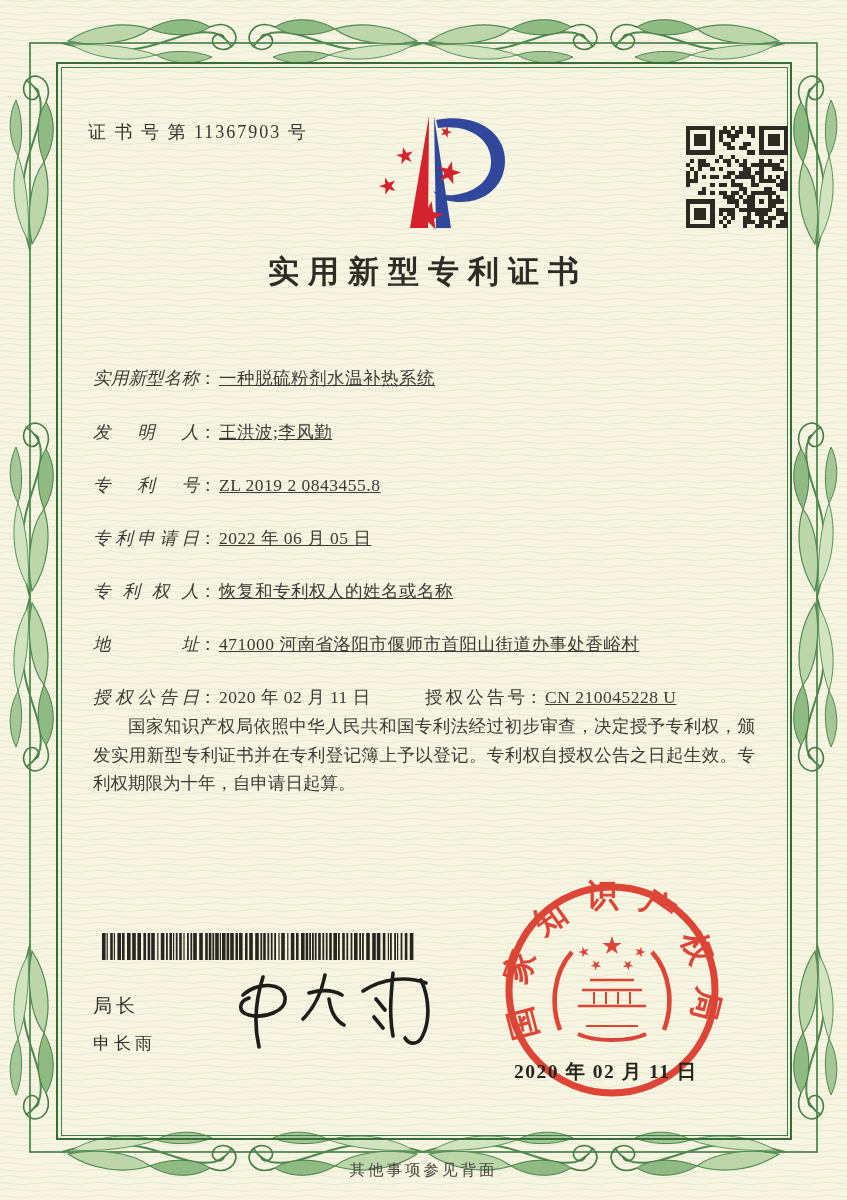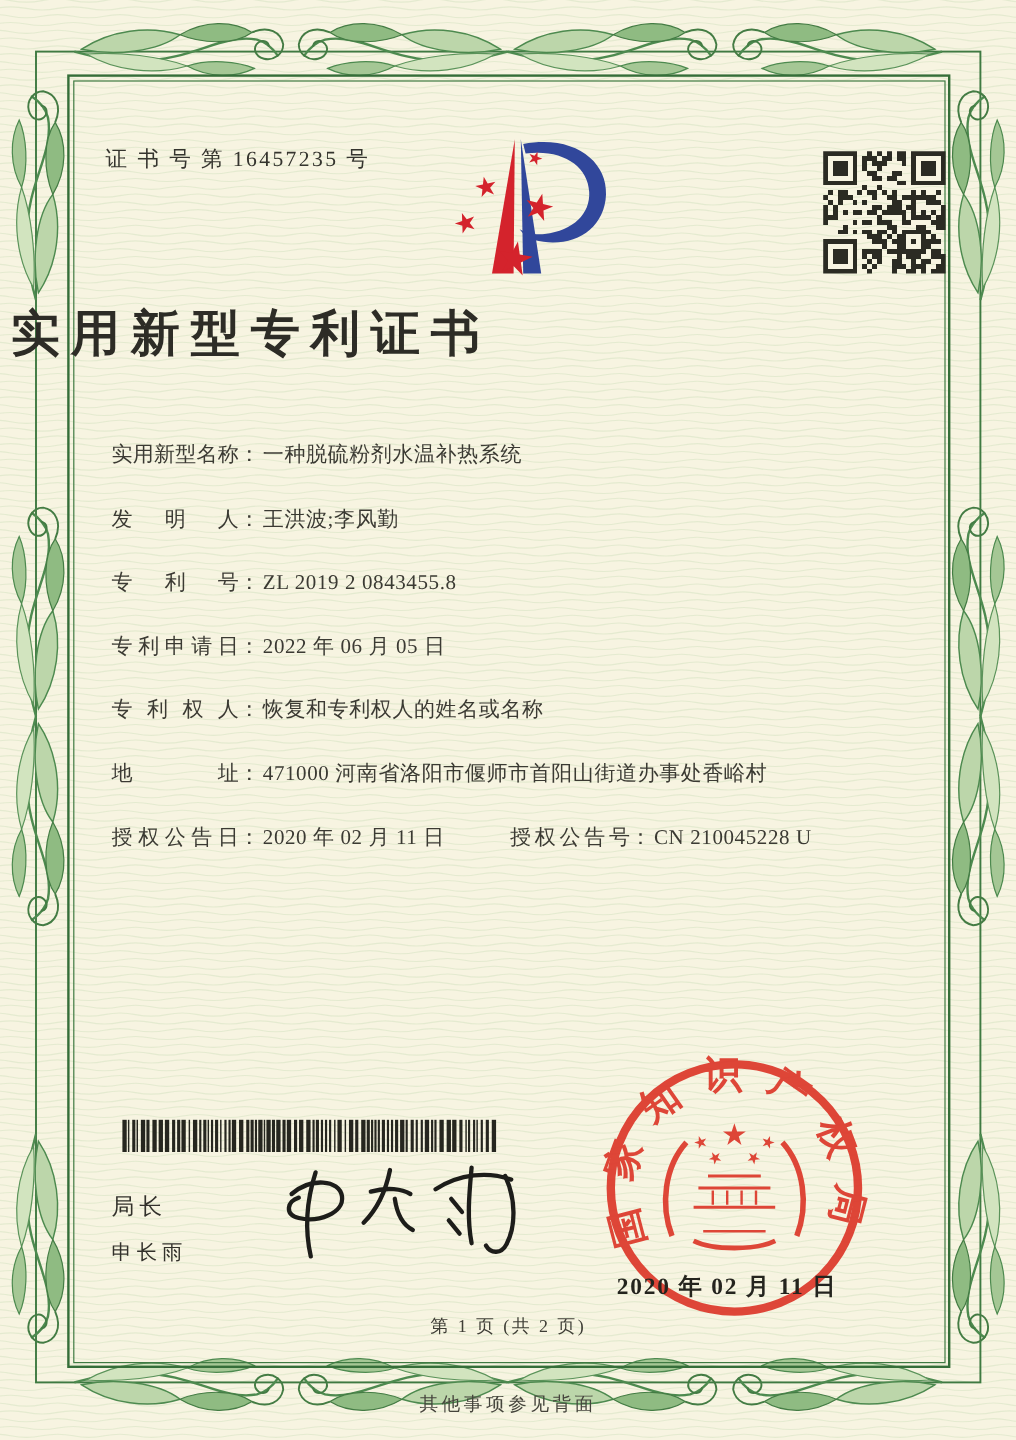--- a/index.html
+++ b/index.html
@@ -4,27 +4,27 @@
 <style>
   html,body{margin:0;padding:0;background:#e8e6d8;}
   #stage{position:relative;width:847px;height:1200px;background:#f7f4e1;overflow:hidden;
          font-family:"Liberation Serif","DejaVu Serif",serif;color:#3b3a33;}
   .layer{position:absolute;left:0;top:0;width:847px;height:1200px;}
   .abs{position:absolute;}
   .frame{position:absolute;left:56px;top:62px;width:732px;height:1074px;
          border:2.5px solid #356e39;}
   .frame::before{content:"";position:absolute;inset:2.5px;border:1px solid #3f7a42;}
   .cert-no{left:88px;top:120px;font-size:18px;letter-spacing:2px;color:#35342e;}
-  .title{left:0;top:251px;width:847px;text-align:left;font-size:41px;font-weight:bold;
+  .title{left:0;top:251px;width:847px;text-align:center;font-size:31px;font-weight:bold;
          letter-spacing:9px;padding-left:9px;box-sizing:border-box;color:#2d2c26;}
   .row{position:absolute;left:93px;font-size:17.5px;white-space:nowrap;color:#3b3a33;}
-  .flabel{display:inline-block;width:106px;text-align:justify;text-align-last:justify;}
+  .flabel{display:inline-block;width:106px;text-align:justify;text-align-last:justify;font-style:italic;}
   .flabel2{display:inline-block;width:100px;text-align:justify;text-align-last:justify;}
   .colon{display:inline-block;width:20px;}
-  .fvalue{letter-spacing:.5px;}
+  .fvalue{letter-spacing:.5px;text-decoration:underline;}
   .gv1{display:inline-block;width:206px;letter-spacing:.5px;}
   .paras{left:93px;top:712px;width:662px;font-size:17.5px;line-height:28.6px;text-align:justify;}
   .paras p{margin:0;text-indent:2em;}
   .director-title{left:93px;top:993px;font-size:19px;letter-spacing:4px;color:#32312b;}
   .director-name{left:93px;top:1032px;font-size:17px;letter-spacing:4px;color:#32312b;}
   .sealdate{left:514px;top:1058px;font-size:19.5px;letter-spacing:1.5px;color:#24241e;font-weight:bold;}
   .pagefoot{left:0;top:1096px;width:847px;text-align:center;font-size:15px;letter-spacing:2px;color:#3f3e36;}
   .backnote{left:0;top:1160px;width:847px;text-align:center;font-size:15.5px;letter-spacing:3px;color:#45443c;}
   .seal-arc{font-size:32px;letter-spacing:19px;font-weight:bold;font-family:"Liberation Serif",serif;}
 </style>
@@ -249,21 +249,21 @@
     <use href="#flr" transform="translate(62,1152) scale(-1,-1)"></use>
     <use href="#flr" transform="translate(785,1152) scale(1,-1)"></use>
     <use href="#flr" transform="translate(30,250) rotate(90)"></use>
     <use href="#flr" transform="translate(30,945) rotate(90) scale(-1,1)"></use>
     <use href="#flr" transform="translate(817,250) rotate(-90) scale(-1,1)"></use>
     <use href="#flr" transform="translate(817,945) rotate(-90)"></use>
   </svg>
 
   <div class="frame"></div>
 
-  <div class="abs cert-no">证 书 号 第 16457235 号</div>
+  <div class="abs cert-no">证 书 号 第 11367903 号</div>
 
   <svg class="abs" style="left:350px;top:110px" width="170" height="135" viewBox="0 0 170 135">
     <defs>
       <polygon id="st" points="0,-1 0.2245,-0.309 0.951,-0.309 0.3633,0.118 0.5878,0.809 0,0.382 -0.5878,0.809 -0.3633,0.118 -0.951,-0.309 -0.2245,-0.309" fill="#d4232c"></polygon>
     </defs>
     <path d="M86,10 C128,2 156,24 155,52 C154,82 126,98 95,90 C90,88 86,85 83,81 C88,84 96,86 104,85 C128,82 142,68 141,50 C140,28 118,14 88,18 Z" fill="#31479b"></path>
     <polygon points="79,6 60,118 78,118" fill="#d4232c"></polygon>
     <polygon points="84,6 86,118 101,118" fill="#31479b"></polygon>
     <use href="#st" transform="translate(96,22) scale(6) rotate(20)"></use>
     <use href="#st" transform="translate(55,46) scale(9) rotate(-12)"></use>
@@ -512,20 +512,21 @@
     <span class="flabel">专利权人</span><span class="colon">：</span><span class="fvalue">恢复和专利权人的姓名或名称</span>
   </div>
   <div class="row" style="top:632px">
     <span class="flabel">地址</span><span class="colon">：</span><span class="fvalue">471000 河南省洛阳市偃师市首阳山街道办事处香峪村</span>
   </div>
   <div class="row" style="top:685px">
     <span class="flabel">授权公告日</span><span class="colon">：</span><span class="gv1">2020 年 02 月 11 日</span><span class="flabel2">授权公告号</span><span class="colon">：</span><span class="fvalue">CN 210045228 U</span>
   </div>
 
   <div class="abs paras">
+    <p>国家知识产权局依照中华人民共和国专利法经过初步审查，决定授予专利权，颁发实用新型专利证书并在专利登记簿上予以登记。专利权自授权公告之日起生效。专利权期限为十年，自申请日起算。</p>
   </div>
 
   <svg id="barcode" class="abs" style="left:100px;top:933px" width="320" height="27" viewBox="0 0 320 27">
       <rect x="2.0" y="0" width="3.6" height="27" fill="#26261f"></rect>
       <rect x="6.6" y="0" width="1.2" height="27" fill="#26261f"></rect>
       <rect x="10.2" y="0" width="2.6" height="27" fill="#26261f"></rect>
       <rect x="13.8" y="0" width="1.2" height="27" fill="#26261f"></rect>
       <rect x="17.4" y="0" width="3.6" height="27" fill="#26261f"></rect>
       <rect x="22.0" y="0" width="2.6" height="27" fill="#26261f"></rect>
       <rect x="27.0" y="0" width="3.6" height="27" fill="#26261f"></rect>
@@ -640,16 +641,15 @@
         <path d="M-52,34 C-62,8 -58,-24 -40,-44" stroke-width="4.6"></path>
         <path d="M52,34 C62,8 58,-24 40,-44" stroke-width="4.6"></path>
         <path d="M-34,38 C-18,46 18,46 34,38" stroke-width="4"></path>
         <path d="M-26,30 h52" stroke-width="2"></path>
       </g>
     </g>
   </svg>
 
   <div class="abs sealdate">2020 年 02 月 11 日</div>
 
-  <div class="abs pagefoot">第 1 页 (共 2 页)</div>
   <div class="abs backnote">其他事项参见背面</div>
 
 </div>
 
 </body></html>

